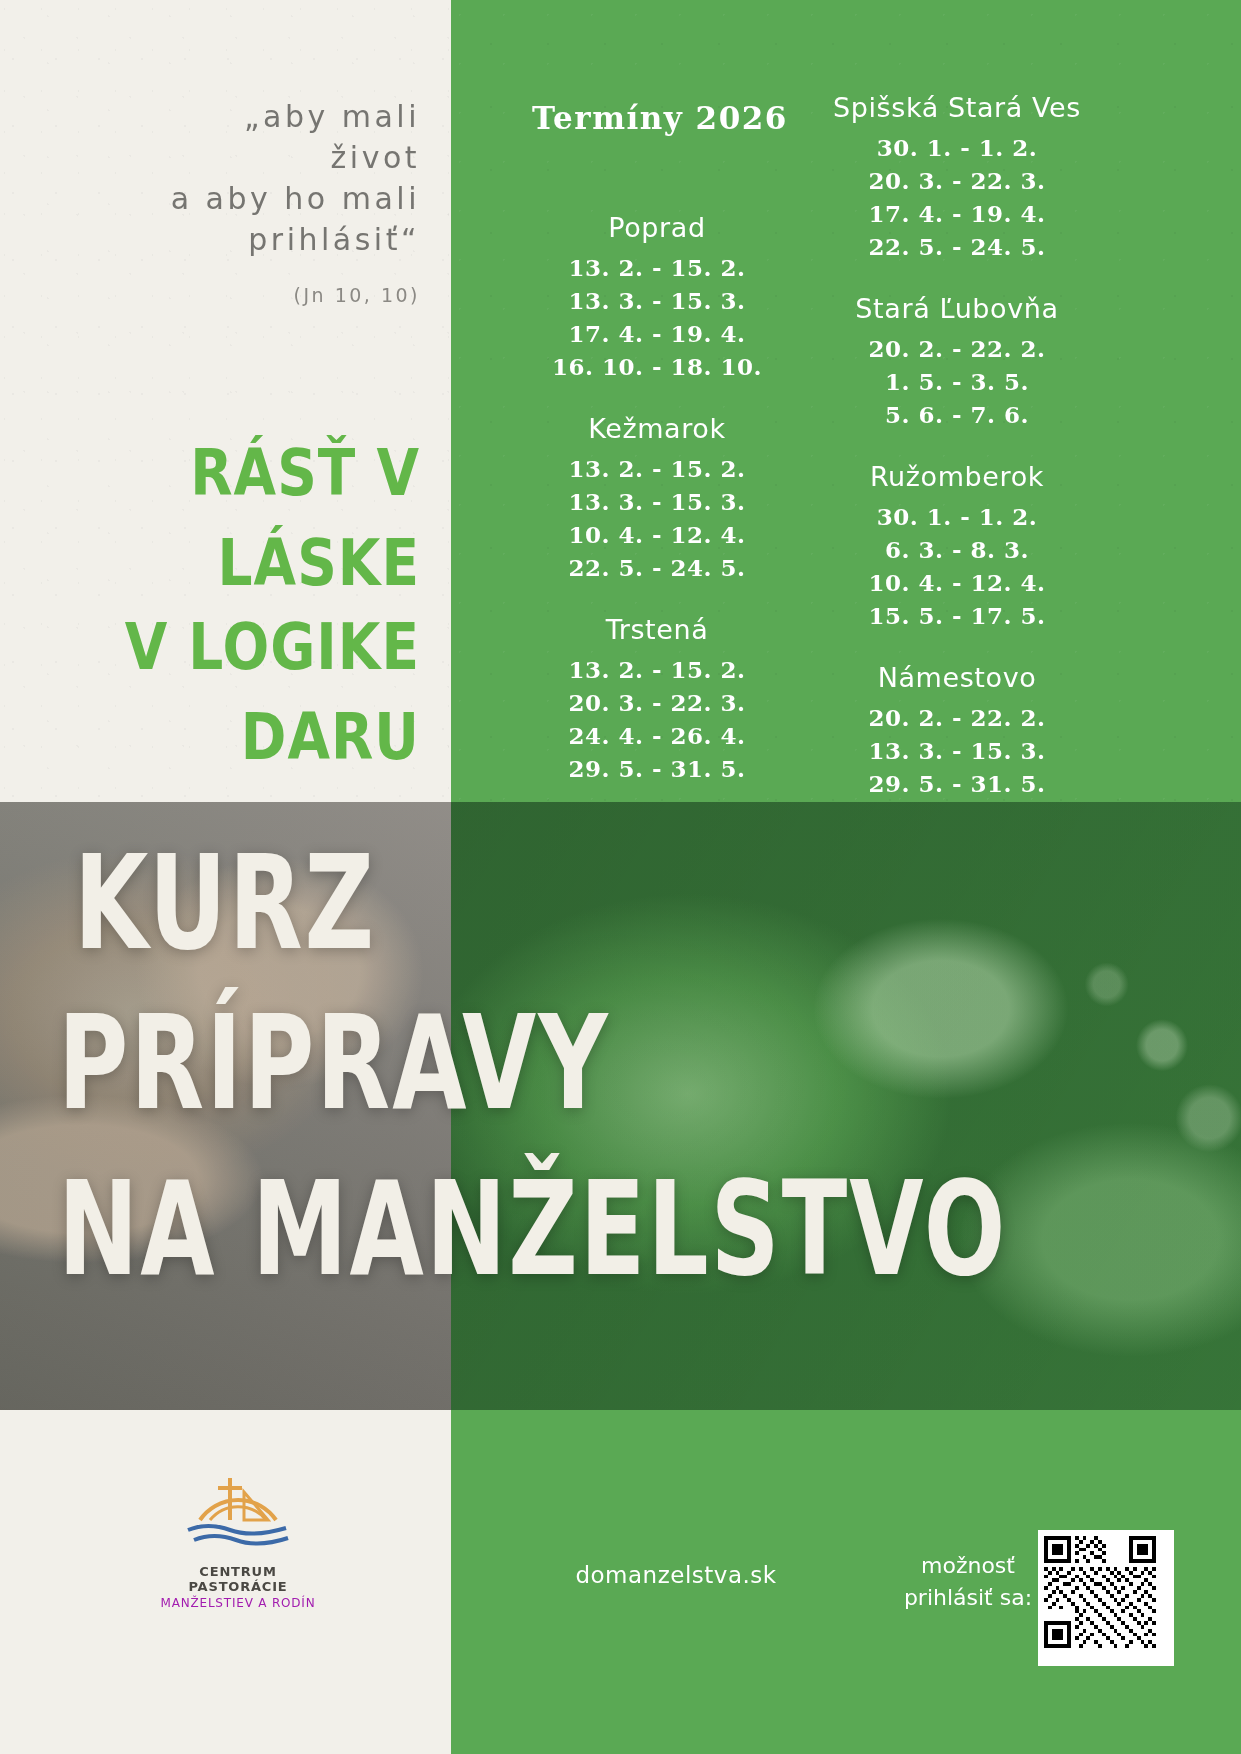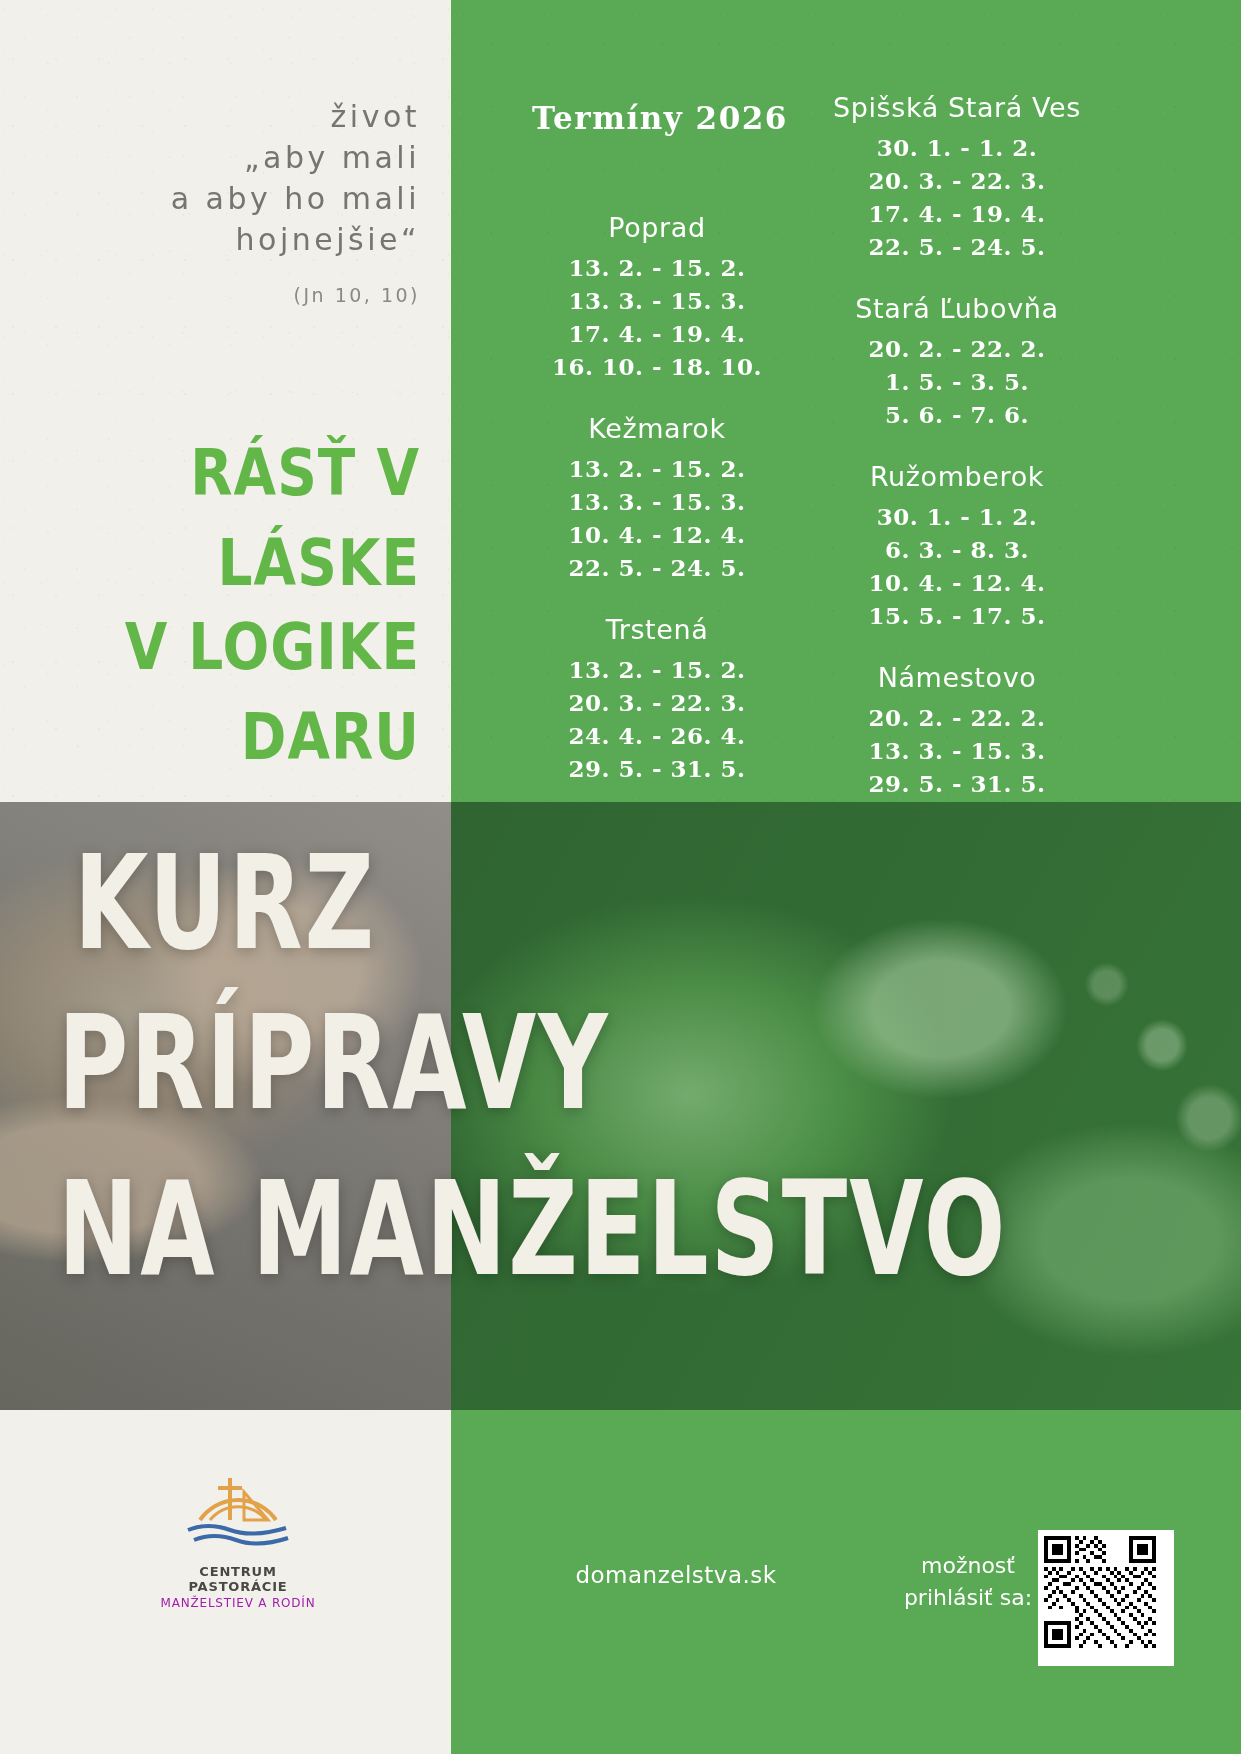--- a/index.html
+++ b/index.html
@@ -298,24 +298,24 @@
 </head>
 <body>
 
 <div id="poster">
 
   <div class="top-section">
     <div class="top-left-bg"></div>
     <div class="top-right-bg"></div>
 
     <div class="quote-block">
+      <div class="quote-line">„aby mali</div>
       <div class="quote-line">život</div>
-      <div class="quote-line">„aby mali</div>
       <div class="quote-line">a aby ho mali</div>
-      <div class="quote-line">hojnejšie“</div>
+      <div class="quote-line">prihlásiť“</div>
       <div class="quote-ref">(Jn 10, 10)</div>
     </div>
 
     <div class="headline-left">
       <div class="hl1">RÁSŤ V LÁSKE</div>
       <div class="hl2">V LOGIKE DARU</div>
     </div>
 
     <div class="terminy-title">Termíny 2026</div>
 

